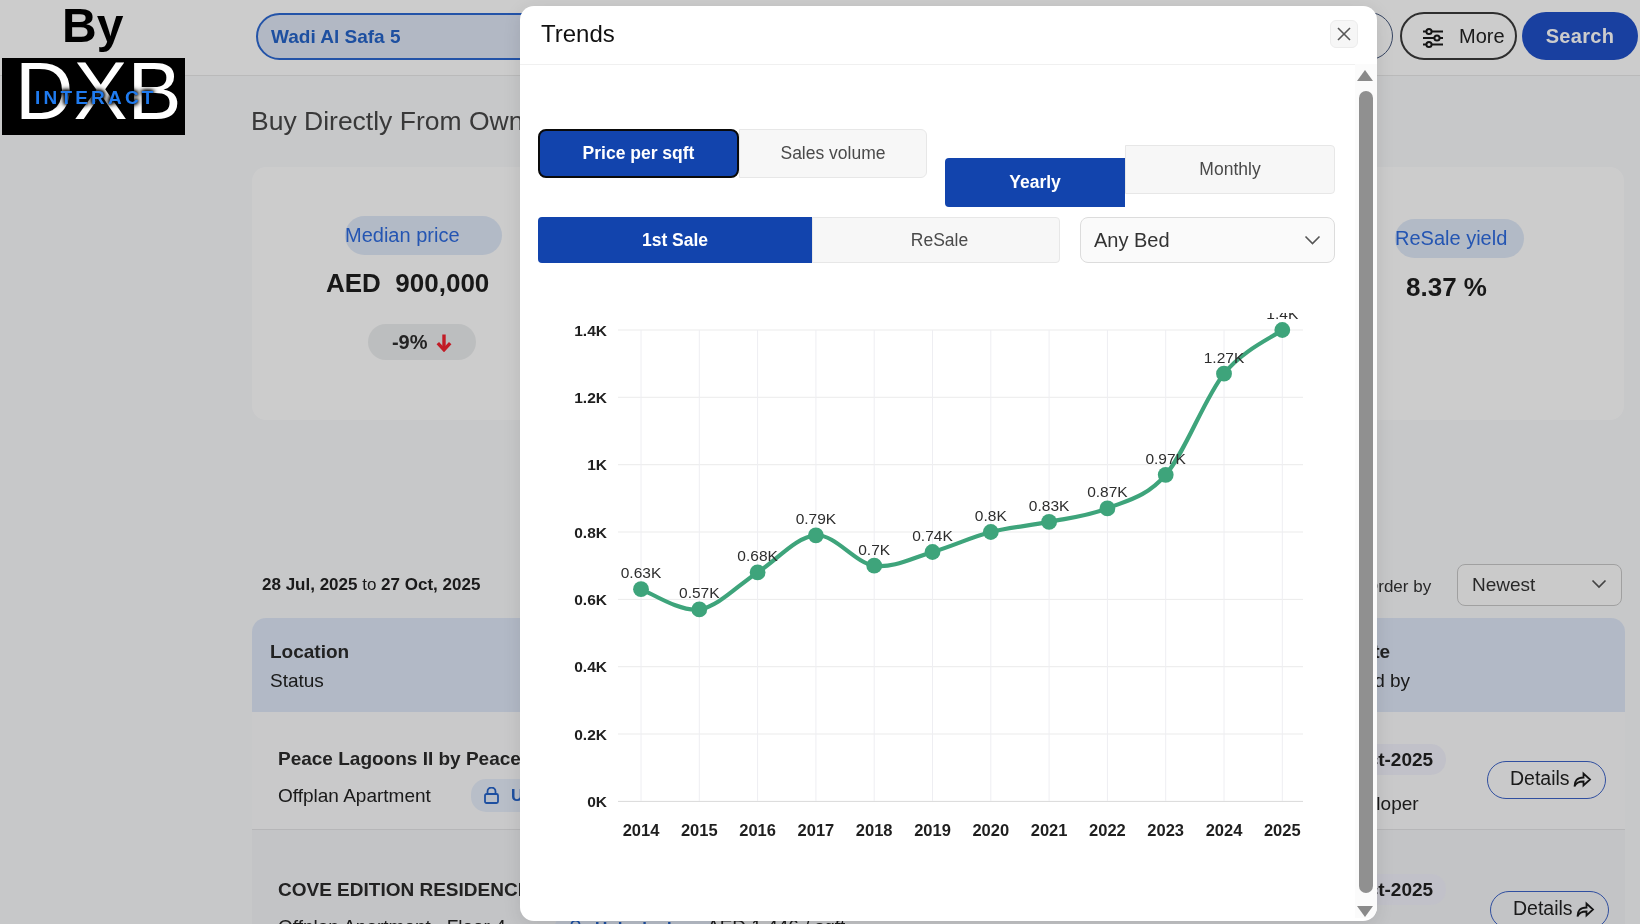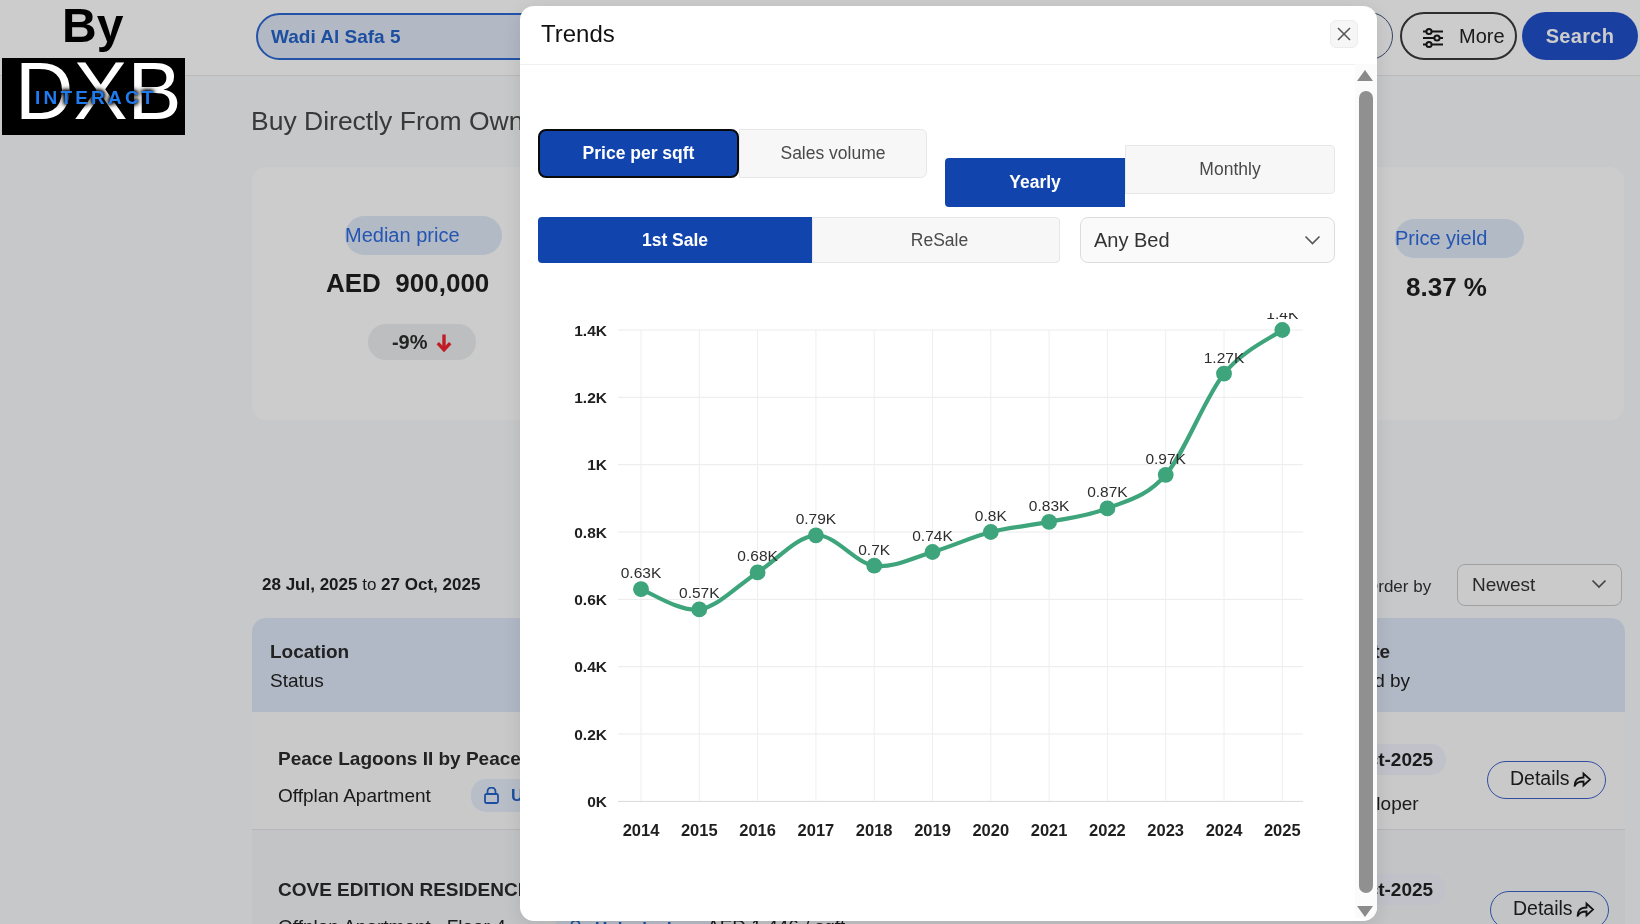--- a/index.html
+++ b/index.html
@@ -82,21 +82,21 @@
 <div class="search-btn">Search</div>
 <div class="h1">Buy Directly From Owners</div>
 
 <div class="stats-card">
   <div class="stat-pill" style="left:93px; top:49px; width:157px; line-height:39px;">Median price</div>
   <div class="stat-big" style="left:74px; top:101px;">AED&nbsp; 900,000</div>
   <div class="delta-pill">-9% <svg style="vertical-align:-3px; margin-left:3px;" width="16" height="18" viewBox="0 0 16 18" fill="none" stroke="#f32330" stroke-width="3.4">
         <path d="M8 0.5 V14.5"></path>
         <path d="M1.8 9.2 L8 15.8 L14.2 9.2"></path>
       </svg></div>
-  <div class="stat-pill" style="left:1143px; top:52px; width:129px; line-height:39px;">Price yield</div>
+  <div class="stat-pill" style="left:1143px; top:52px; width:129px; line-height:39px;">ReSale yield</div>
   <div class="stat-big" style="left:1154px; top:105px;">8.37 %</div>
 </div>
 
 <div class="daterow"><b>28 Jul, 2025</b> to <b>27 Oct, 2025</b></div>
 <div class="orderby">Order by</div>
 <div class="newest">Newest
   <svg width="16" height="10" viewBox="0 0 16 10" fill="none" stroke="#555" stroke-width="1.7">
       <path d="M1.5 1.5 L8 8 L14.5 1.5"></path>
     </svg>
 </div>

